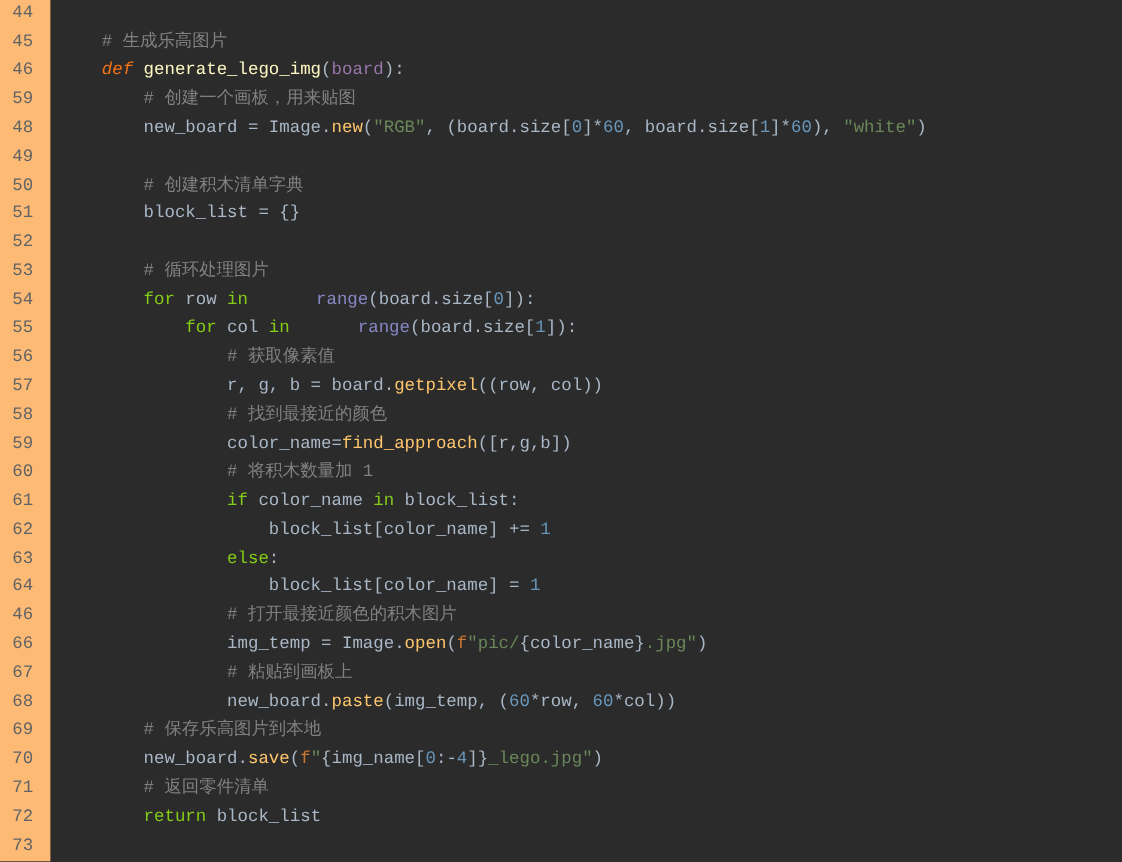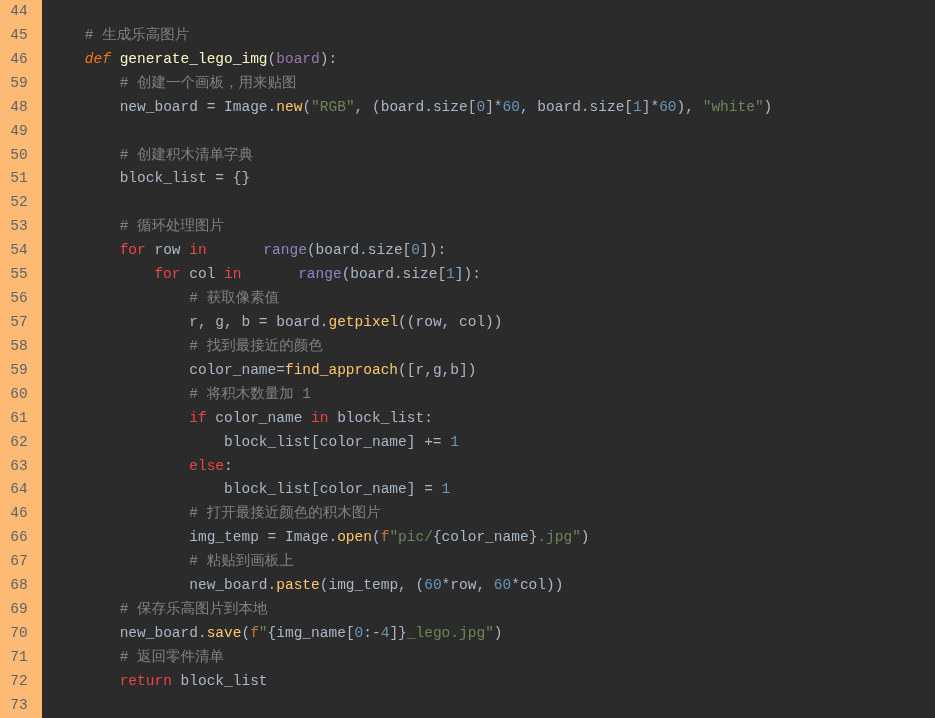--- a/index.html
+++ b/index.html
@@ -22,21 +22,21 @@
     flex-shrink: 0;
   }
   .gutter div { min-width: 22px; }
   .code {
     padding-left: 8px;
     white-space: pre;
     color: #a9b7c6;
   }
   .line { display: block; }
   .c { color: #808080; }         
-  .k { color: #ef4444; }         
+  .k { color: #84cc16; }         
   .kd { color: #f97316; font-style: italic; } 
   .fn { color: #fef9c3; }        
   .pc { color: #9876aa; }        
   .op { color: #a9b7c6; }        
   .s { color: #6a8759; }         
   .sp { color: #cc7832; }        
   .n { color: #6897bb; }         
   .id { color: #a9b7c6; }        
   .m { color: #ffc66d; }         
   .bi { color: #8888c6; margin-left: 48px; }        

